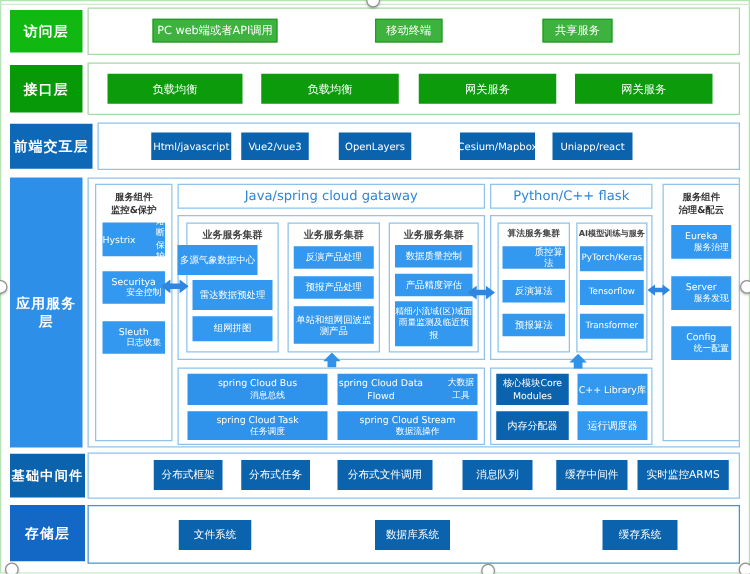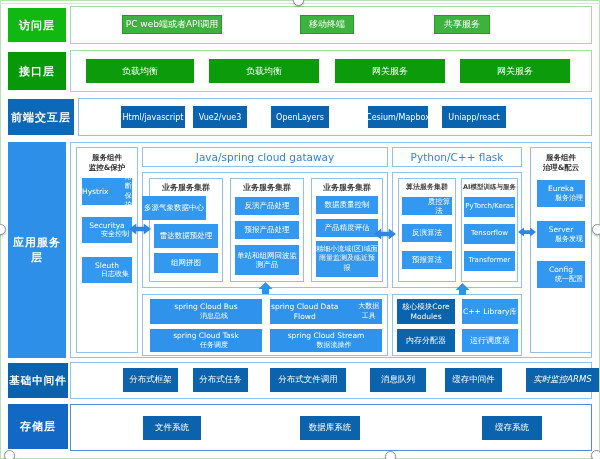--- a/index.html
+++ b/index.html
@@ -182,21 +182,21 @@
       </svg>
   </div>
 
   <div class="abs flexc lbl" style="left:8px;top:363px;width:60px;height:35px;background:#0b63ad;font-size:10.5px;">基础中间件</div>
   <div class="abs bcontent" style="left:70px;top:362px;width:522px;height:37px;"></div>
   <div class="abs flexc bbox" style="left:123px;top:368px;width:55px;height:24px;">分布式框架</div>
   <div class="abs flexc bbox" style="left:193px;top:368px;width:55px;height:24px;">分布式任务</div>
   <div class="abs flexc bbox" style="left:270px;top:368px;width:76px;height:24px;">分布式文件调用</div>
   <div class="abs flexc bbox" style="left:370px;top:368px;width:56px;height:24px;">消息队列</div>
   <div class="abs flexc bbox" style="left:445px;top:368px;width:57px;height:24px;">缓存中间件</div>
-  <div class="abs flexc bbox" style="left:526px;top:368px;width:73px;height:24px;font-style:italic;">实时监控ARMS</div>
+  <div class="abs flexc bbox" style="left:510px;top:368px;width:73px;height:24px;">实时监控ARMS</div>
 
   <div class="abs flexc lbl" style="left:8px;top:404px;width:60px;height:45px;background:#1268c4;">存储层</div>
   <div class="abs" style="left:70px;top:404px;width:522px;height:47px;border:1px solid #4a90d9;background:#fff;"></div>
   <div class="abs flexc bbox" style="left:143px;top:416px;width:58px;height:24px;">文件系统</div>
   <div class="abs flexc bbox" style="left:300px;top:416px;width:60px;height:24px;">数据库系统</div>
   <div class="abs flexc bbox" style="left:482px;top:416px;width:60px;height:24px;">缓存系统</div>
 
   <div class="handle" style="left:293px;top:-5px;"></div>
   <div class="handle" style="left:-5px;top:224px;"></div>
   <div class="handle" style="left:592px;top:224px;"></div>

